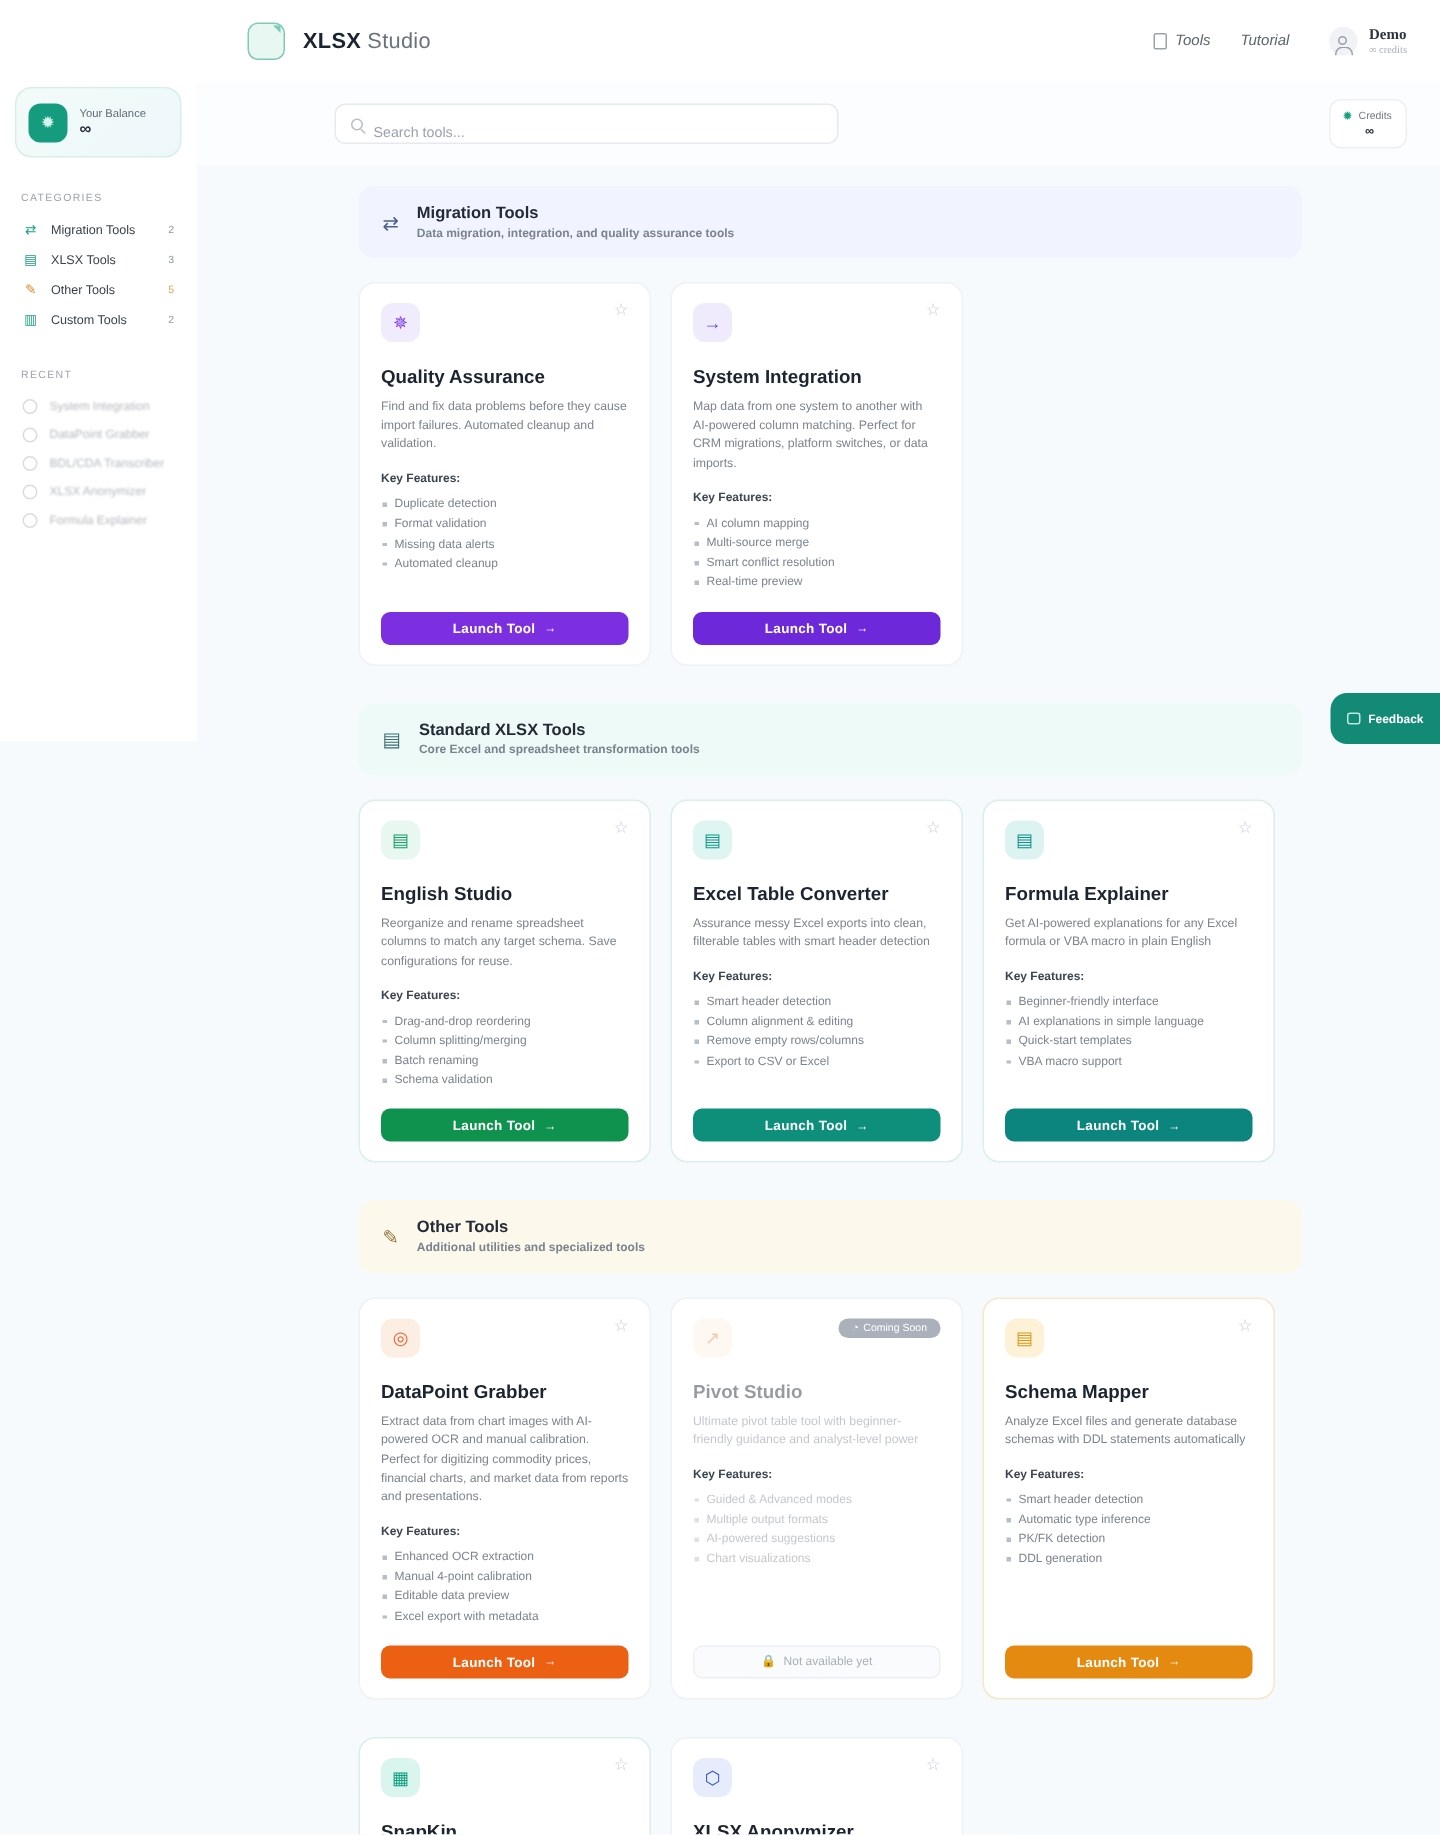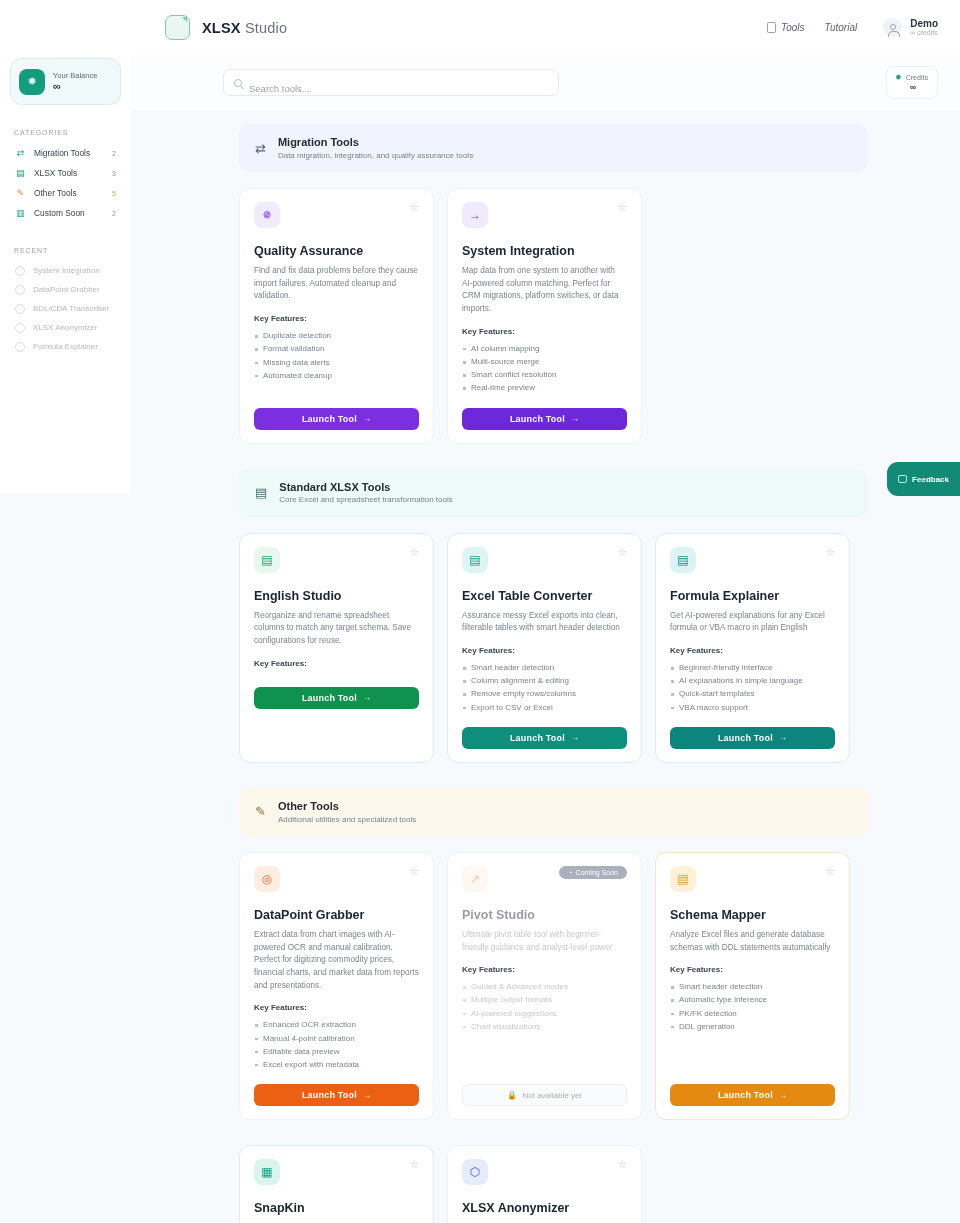--- a/index.html
+++ b/index.html
@@ -27,21 +27,21 @@
     content:""; position:absolute; right:2px; top:1px;
     width:0;height:0;border-left:5px solid transparent;border-top:5px solid #7fc9b8;
   }
   .brand-title { font-size: 14.5px; letter-spacing:.2px; }
   .brand-title .b1 { font-weight: 700; color:#1b2430; }
   .brand-title .b2 { font-weight: 400; color:#6a7280; }
 
   .topnav { margin-left:auto; display:flex; align-items:center; gap:20px; }
   .topnav-link { display:flex; align-items:center; gap:5px; font-size:10px; color:#5b6470;font-style:italic; }
   .doc-ico { width:9px; height:11px; border:1.2px solid #9aa3ad; border-radius:1.5px; display:block;}
-  .user-chip { display:flex; align-items:flex-start; gap:8px; margin-left:6px; }
+  .user-chip { display:flex; align-items:flex-start; gap:8px; margin-left:6px;font-family:Liberation Serif, serif; }
   .avatar {
     width:19px;height:19px;border-radius:50%;background:#f0f2f5;
     display:flex;align-items:center;justify-content:center;
   }
   .avatar span{ width:6px;height:6px;border-radius:50%;border:1.3px solid #99a1ac; display:block; position:relative;}
   .avatar span::after{content:"";position:absolute;left:-3.2px;top:6px;width:10px;height:5px;border:1.3px solid #99a1ac;border-bottom:none;border-radius:5px 5px 0 0;}
   .user-name{font-size:10px;font-weight:700;color:#2c3440;line-height:1.15;}
   .user-sub{font-size:7px;color:#a6aeb8;line-height:1.2;}
 
   
@@ -99,21 +99,21 @@
   .credits-val{font-size:8.5px;font-weight:700;color:#26303a;text-align:center;padding-right:6px;}
 
   .content{padding: 14px 92px 0 108px;}
 
   
   .sect-banner{
     border-radius:10px;padding:11px 16px;margin-bottom:16px;display:flex;align-items:center;gap:12px;
   }
   .sect-banner .sb-ico{font-size:13px;}
   .sb-title{font-size:11px;font-weight:700;color:#222b36;line-height:1.35;}
-  .sb-sub{font-size:8px;color:#79838e;line-height:1.4;}
+  .sb-sub{font-size:8px;color:#79838e;line-height:1.4;font-weight:bold;}
   .bn-indigo{background:#f1f4fe;}
   .bn-teal{background:#eefaf7;}
   .bn-amber{background:#fdf8ec;}
 
   
   .grid{display:flex;gap:13px;margin-bottom:25px;align-items:stretch;}
   .card{
     background:#fff;border:1px solid #eef1f5;border-radius:11px;
     padding:13px 14px 13px 14px; display:flex;flex-direction:column;position:relative;
   }
@@ -210,21 +210,21 @@
         <span class="cat-name">XLSX Tools</span>
         <span class="cat-badge">3</span>
       </div>
       <div class="cat-row">
         <span class="cat-ico" style="color:#e08b2d">✎</span>
         <span class="cat-name">Other Tools</span>
         <span class="cat-badge" style="color:#e0a85a">5</span>
       </div>
       <div class="cat-row">
         <span class="cat-ico" style="color:#19a07f">▥</span>
-        <span class="cat-name">Custom Soon</span>
+        <span class="cat-name">Custom Tools</span>
         <span class="cat-badge">2</span>
       </div>
     </div>
 
     <div class="sect-label">RECENT</div>
     <div>
       <div class="rec-row">
         <span class="rec-clock"></span>
         <span class="rec-name">System Integration</span>
       </div>
@@ -323,20 +323,26 @@
       </div>
       <div class="grid">
         <div class="card w3 ring-teal">
           <div class="card-head">
             <div class="tool-ico" style="background:#e8f8f1;color:#18a06f">▤</div>
             <div class="star">☆</div>
           </div>
           <div class="card-title">English Studio</div>
           <div class="card-desc">Reorganize and rename spreadsheet columns to match any target schema. Save configurations for reuse.</div>
           <div class="kf-label">Key Features:</div>
+          <ul class="kf">
+            <li>Drag-and-drop reordering</li>
+            <li>Column splitting/merging</li>
+            <li>Batch renaming</li>
+            <li>Schema validation</li>
+          </ul>
           <button class="launch" style="background:#10924f">
             <span>Launch Tool</span>
               <span class="arr">→</span>
           </button>
         </div>
 
         <div class="card w3 ring-teal">
           <div class="card-head">
             <div class="tool-ico" style="background:#dff5f2;color:#119a8a">▤</div>
             <div class="star">☆</div>

